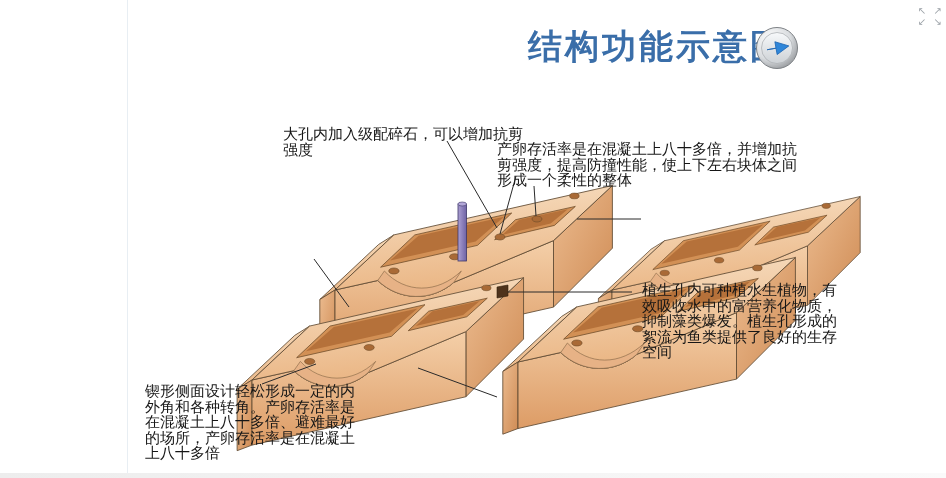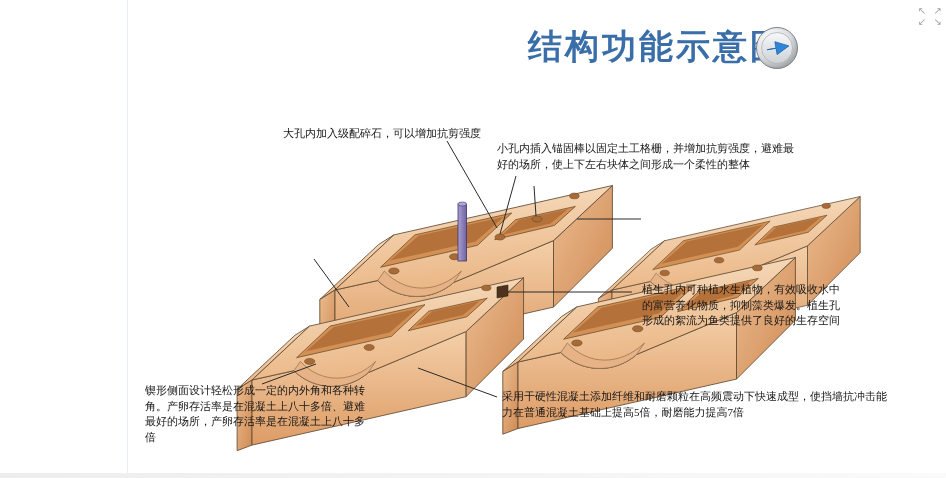--- a/index.html
+++ b/index.html
@@ -10,22 +10,22 @@
           background:linear-gradient(to bottom,#6cadе8 0%,#6fb0e8 0%,#8ec0ec 35%,#cde4f7 70%,#ffffff 100%);}
   .left-edge{position:absolute;left:127px;top:0;bottom:0;width:1px;background:rgba(190,205,220,0.35);}
   .slide-title{position:absolute;left:528px;top:24px;font-size:34px;letter-spacing:3px;
           color:#3a6ea9;font-family:"Liberation Serif","DejaVu Serif",serif;font-weight:600;}
   .next-btn{position:absolute;left:755px;top:26px;width:44px;height:44px;border:none;padding:0;
           background:transparent;cursor:pointer;}
   .fullscreen{position:absolute;left:918px;top:5px;width:26px;height:26px;color:#9aa0a6;
           font-size:10px;line-height:11px;letter-spacing:2px;text-align:center;cursor:pointer;
           font-family:"DejaVu Sans",sans-serif;}
   
-  .note{position:absolute;font-size:11px;line-height:15.5px;color:#161616;
-        font-family:Liberation Serif, serif;}
+  .note{position:absolute;font-size:15px;line-height:15.5px;color:#161616;
+        font-family:Liberation Sans, sans-serif;}
   .t1{left:283px;top:126px;width:240px;}
   .t2{left:497px;top:141px;width:300px;}
   .t3{left:185px;top:192px;width:154px;}
   .t4{left:645px;top:209px;width:198px;}
   .t5{left:635px;top:282px;width:198px;margin-left:7px;}
   .t6{left:145px;top:383px;width:224px;}
   .t7{left:502px;top:389px;width:392px;}
   .diagram-svg{position:absolute;left:0;top:0;pointer-events:none;}
   .bottom-strip{position:absolute;left:0;right:0;bottom:0;height:5px;
         background:linear-gradient(to right,#ededed,#fafafa);}
@@ -138,19 +138,18 @@
       <line x1="534" y1="186" x2="536" y2="216"></line>
       <line x1="314" y1="259" x2="349" y2="307"></line>
       <line x1="577" y1="219" x2="641" y2="219"></line>
       <line x1="508" y1="292" x2="632" y2="292"></line>
       <line x1="316" y1="364" x2="262" y2="384"></line>
       <line x1="418" y1="368" x2="497" y2="397"></line>
     </g>
   </svg>
 
   <div class="note t1">大孔内加入级配碎石，可以增加抗剪强度</div>
-  <div class="note t2">小孔内插入锚固棒以固定土工格栅，并增加抗剪强度，避难最好的场所，使上下左右块体之间形成一个柔性的整体</div>
+  <div class="note t2">产卵存活率是在混凝土上八十多倍，并增加抗剪强度，提高防撞性能，使上下左右块体之间形成一个柔性的整体</div>
   <div class="note t5">植生孔内可种植水生植物，有效吸收水中的富营养化物质，抑制藻类爆发。植生孔形成的絮流为鱼类提供了良好的生存空间</div>
   <div class="note t6">锲形侧面设计轻松形成一定的内外角和各种转角。产卵存活率是在混凝土上八十多倍、避难最好的场所，产卵存活率是在混凝土上八十多倍</div>
-  <div class="note t7">采用干硬性混凝土添加纤维和耐磨颗粒在高频震动下快速成型，使挡墙抗冲击能力在普通混凝土基础上提高5倍，耐磨能力提高7倍</div>
 
   <div class="bottom-strip"></div>
 </div>
 
 </body></html>

